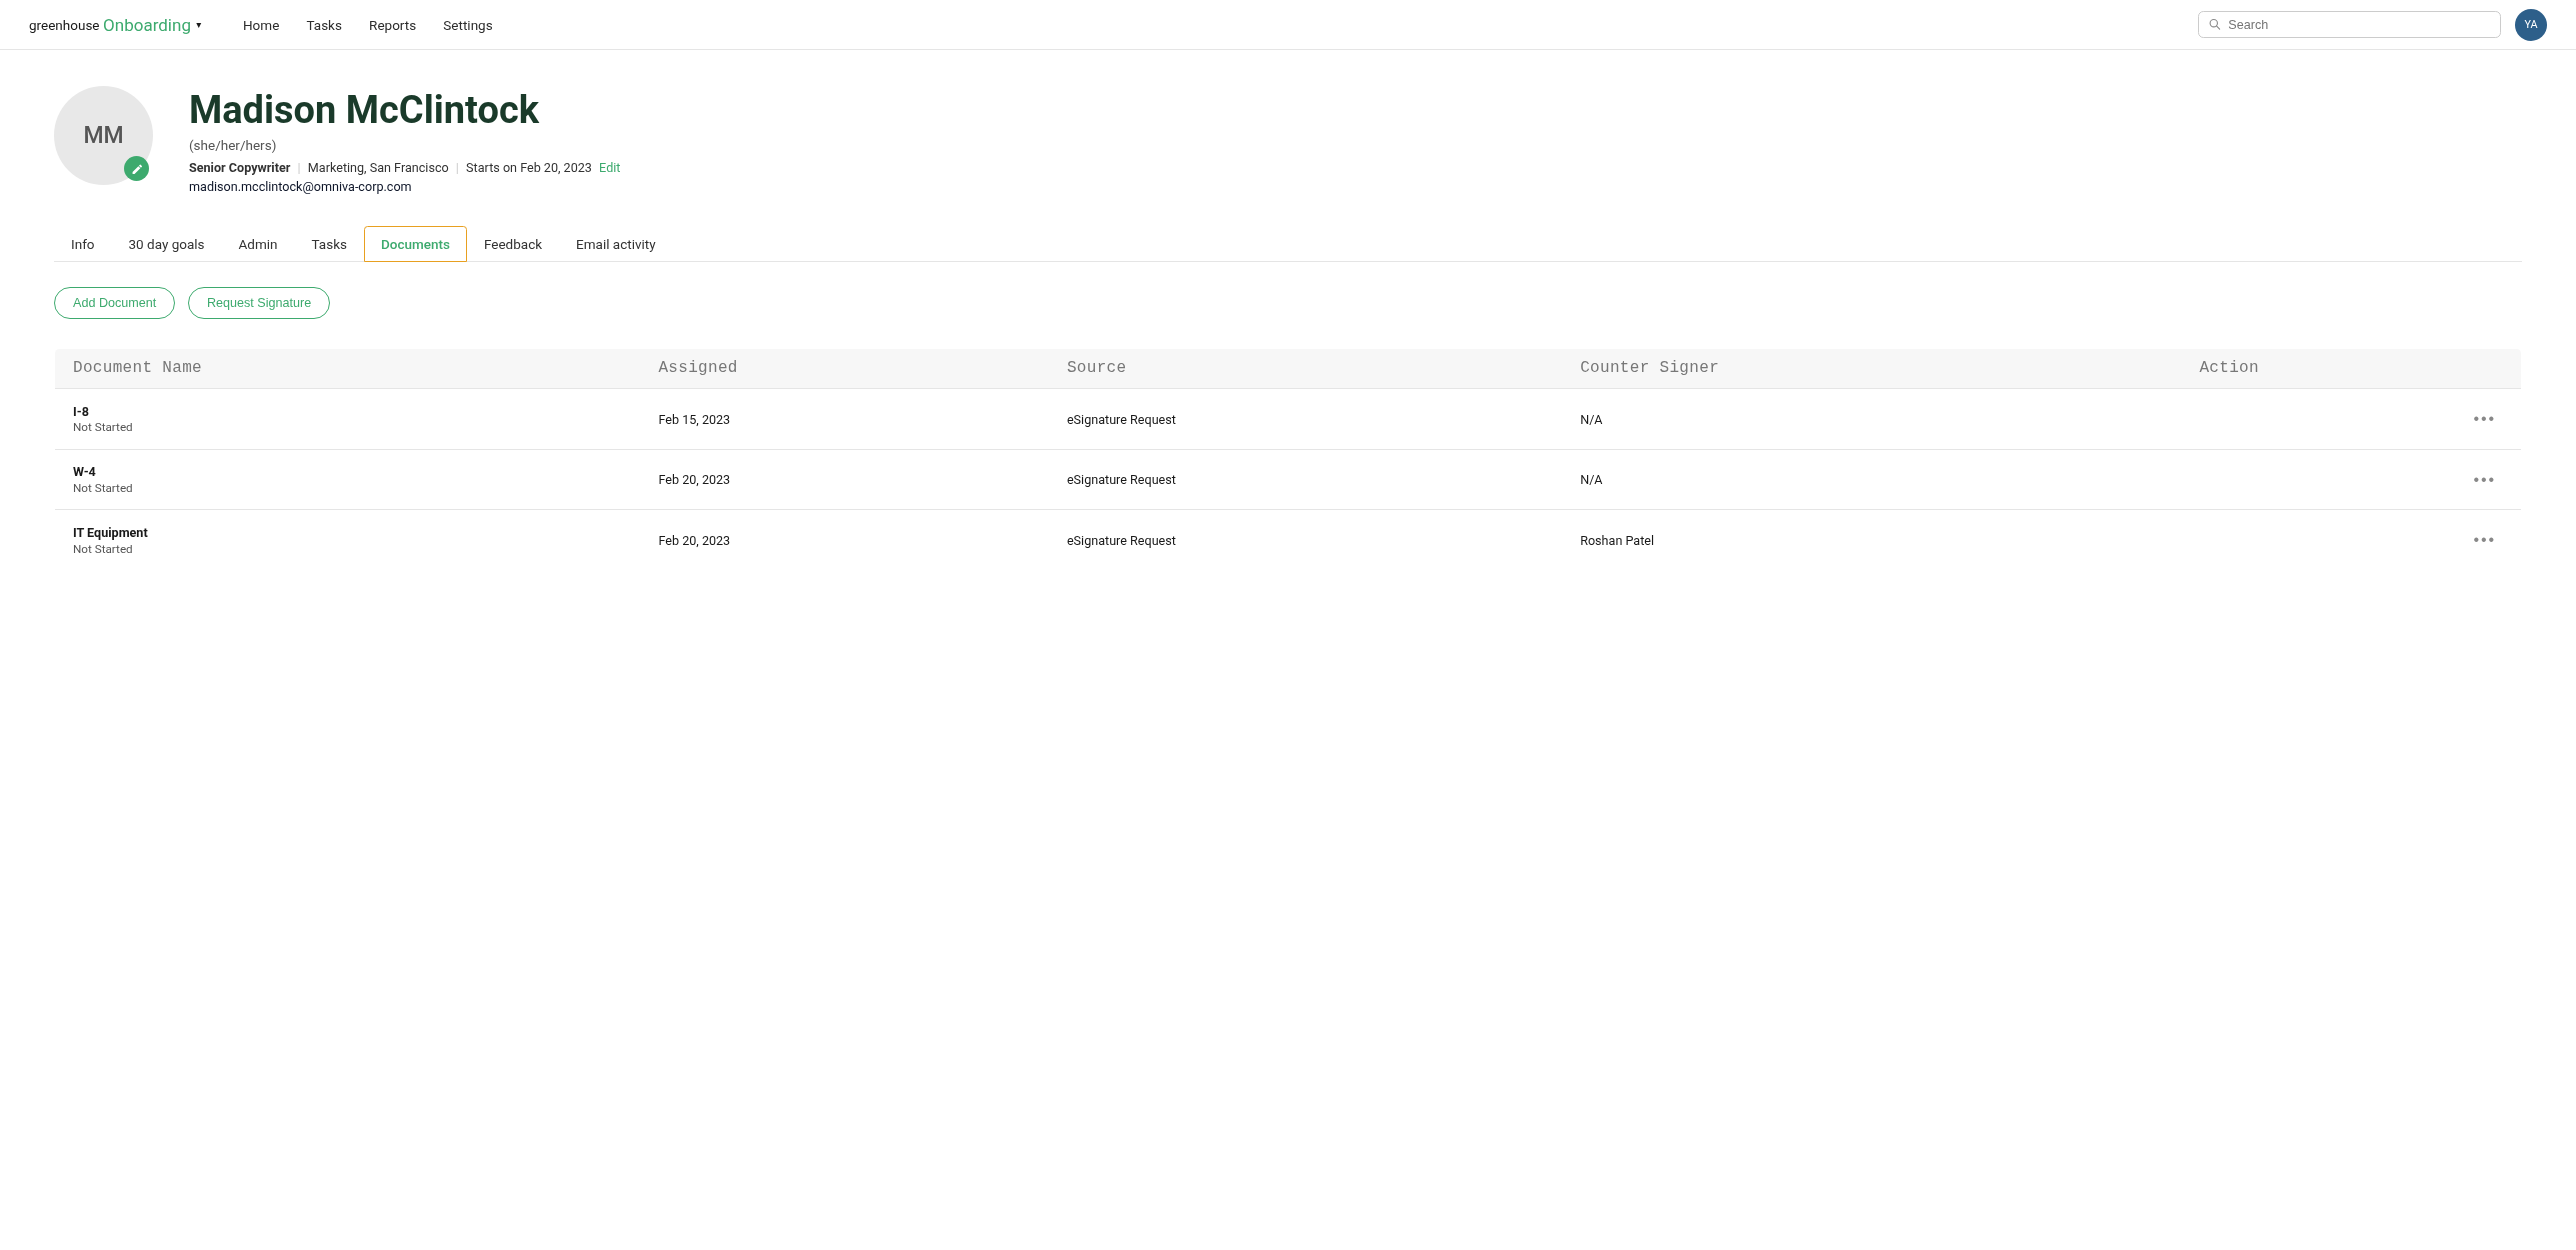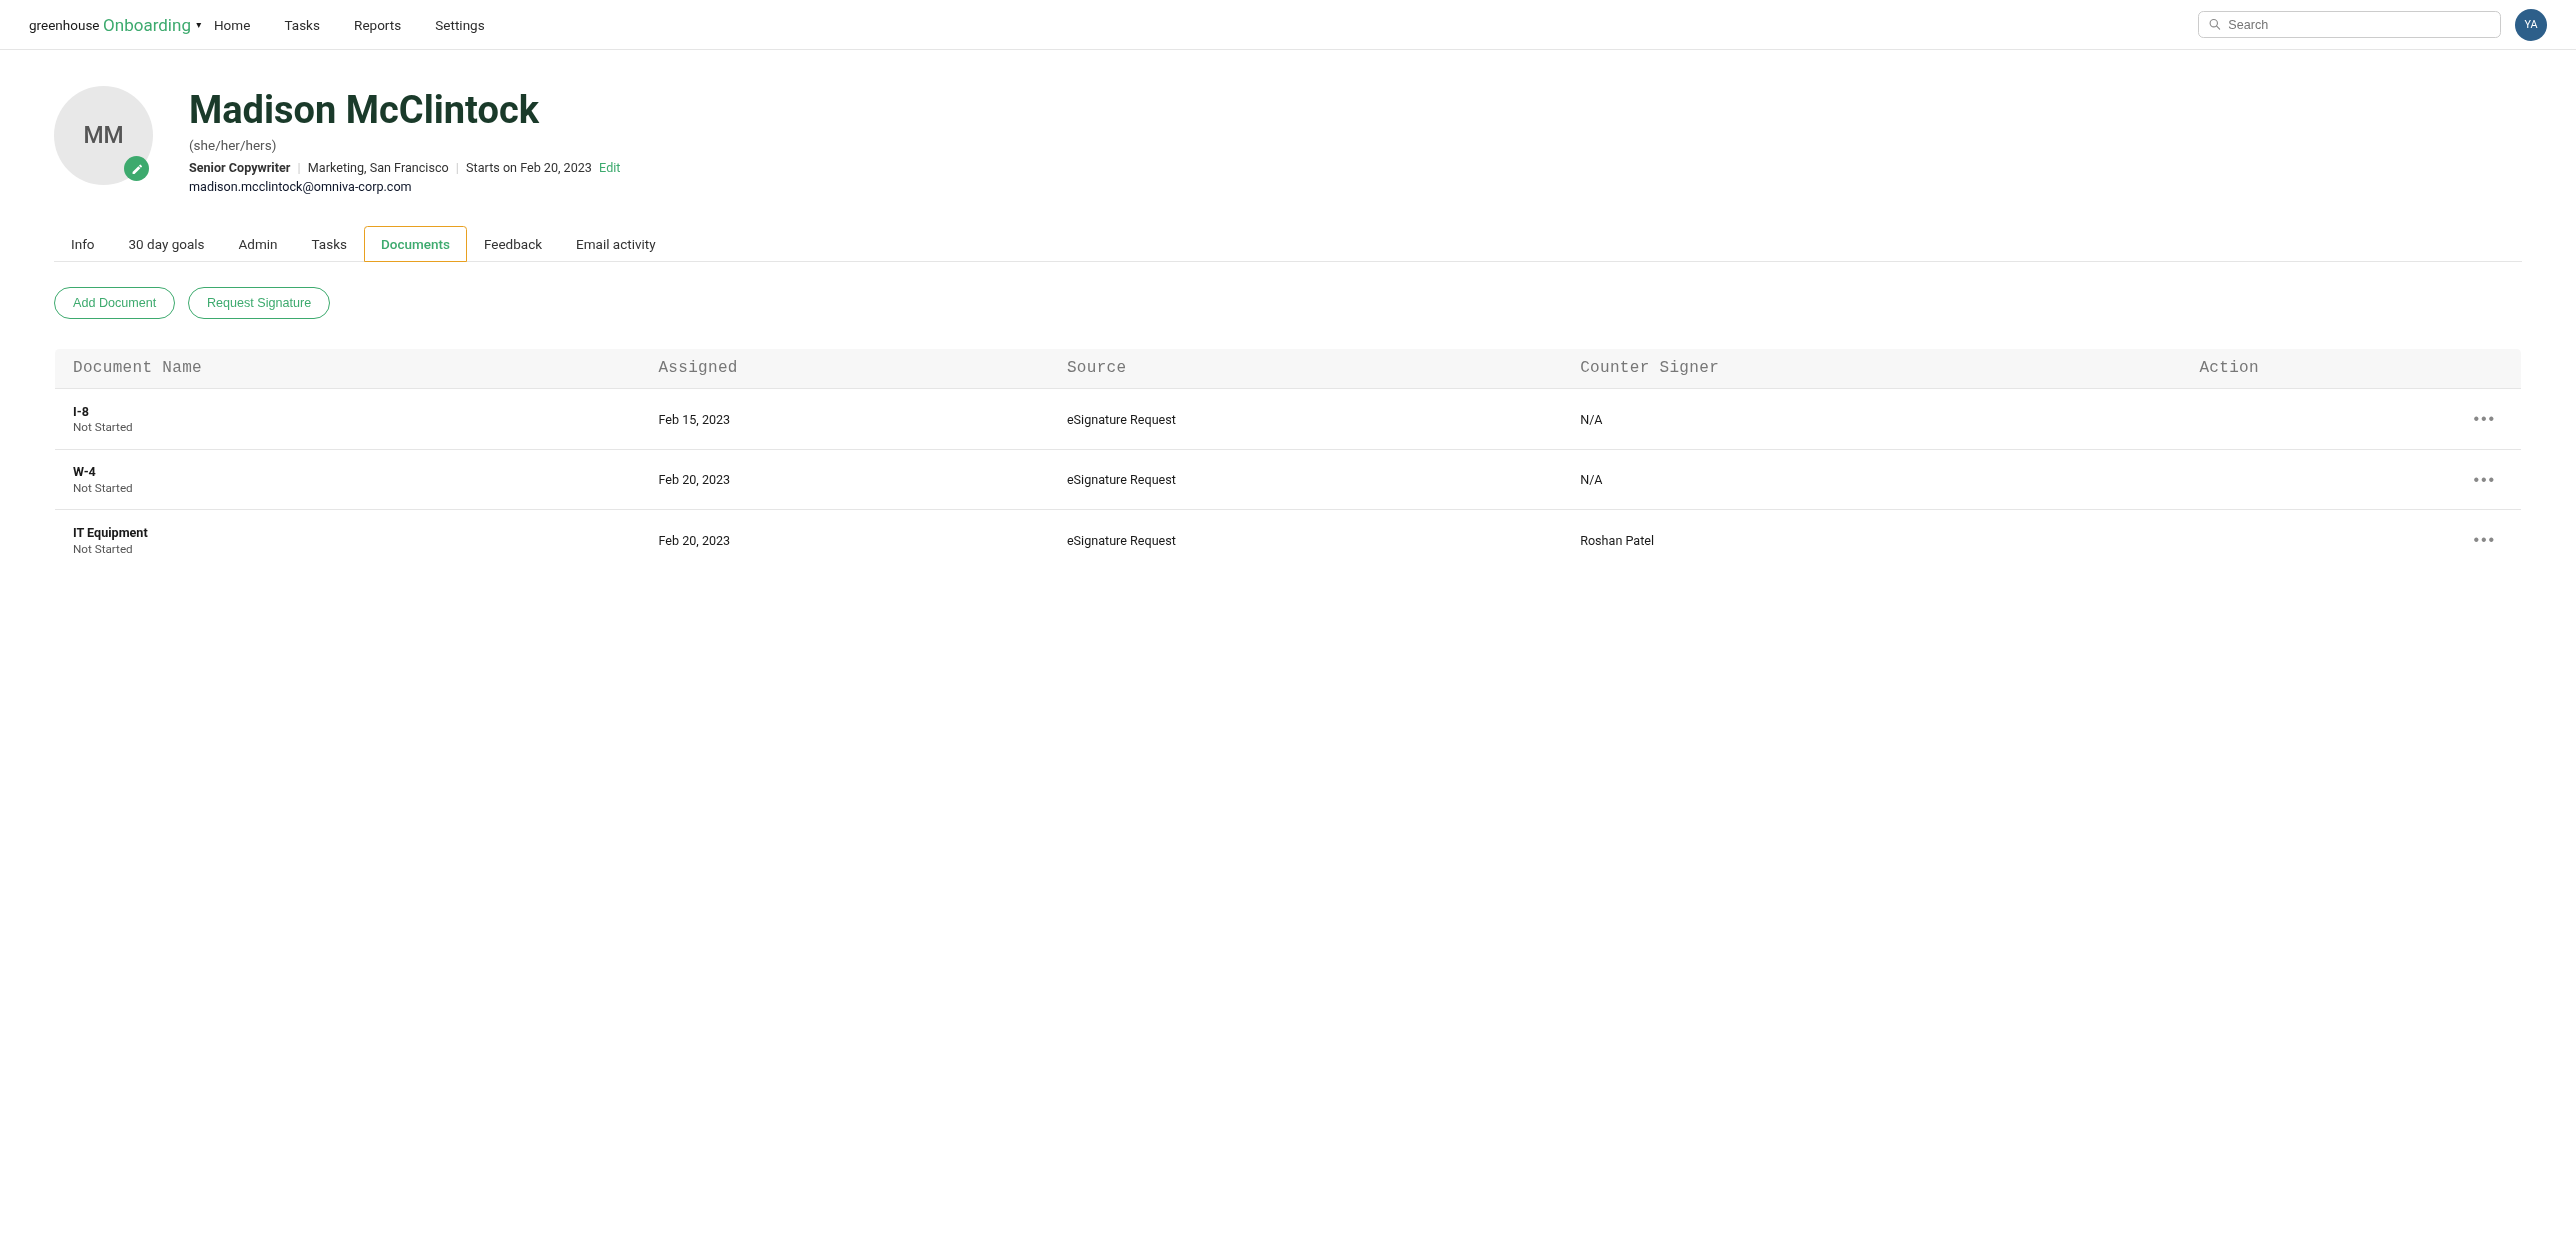--- a/index.html
+++ b/index.html
@@ -4,25 +4,25 @@
   <style>
     * { box-sizing: border-box; margin: 0; padding: 0; }
     body { font-family: -apple-system, BlinkMacSystemFont, 'Segoe UI', Roboto, sans-serif; background: #fff; color: #1a1a1a; font-size: 12.6px; }
 
     
     .navbar {
       display: flex; align-items: center; padding: 0 29px; height: 50px;
       border-bottom: 0.9px solid #e5e5e5; background: #fff;
       position: relative;
     }
-    .navbar-brand { display: flex; align-items: center; gap: 3.6px; }
+    .navbar-brand { display: flex; align-items: center; gap: 3.6px; margin-right: 29px; }
     .brand-greenhouse { color: #1a1a1a; font-size: 13.5px; font-weight: 400; }
     .brand-onboarding { color: #3daa6e; font-size: 17px; font-weight: 400; }
     .brand-chevron { color: #1a1a1a; font-size: 10px; margin-left: 1.8px; }
-    .nav-links { display: flex; align-items: center; gap: 9px; }
+    .nav-links { display: flex; align-items: center; gap: 2px; }
     .nav-link {
       padding: 7.2px 12.6px; font-size: 13.5px; color: #2d2d2d; cursor: pointer;
       border-radius: 3.6px; text-decoration: none;
     }
     .navbar-right { margin-left: auto; display: flex; align-items: center; gap: 14.4px; }
     .search-box {
       display: flex; align-items: center; border: 0.9px solid #ccc; border-radius: 5.4px;
       padding: 5.4px 10.8px; width: 303px; gap: 7.2px; background: #fff;
     }
     .search-icon-svg { color: #888; font-size: 11.7px; }

